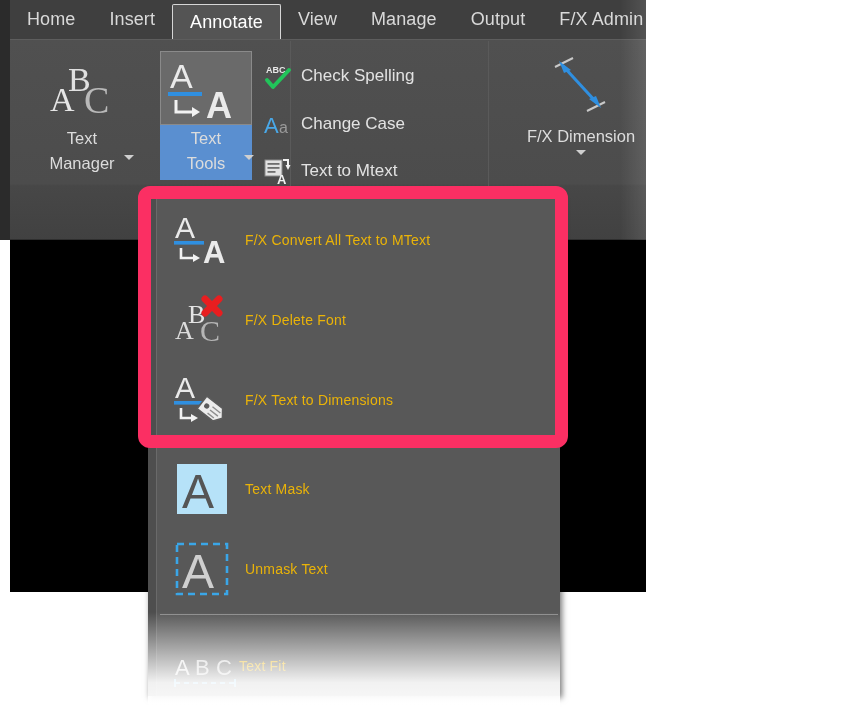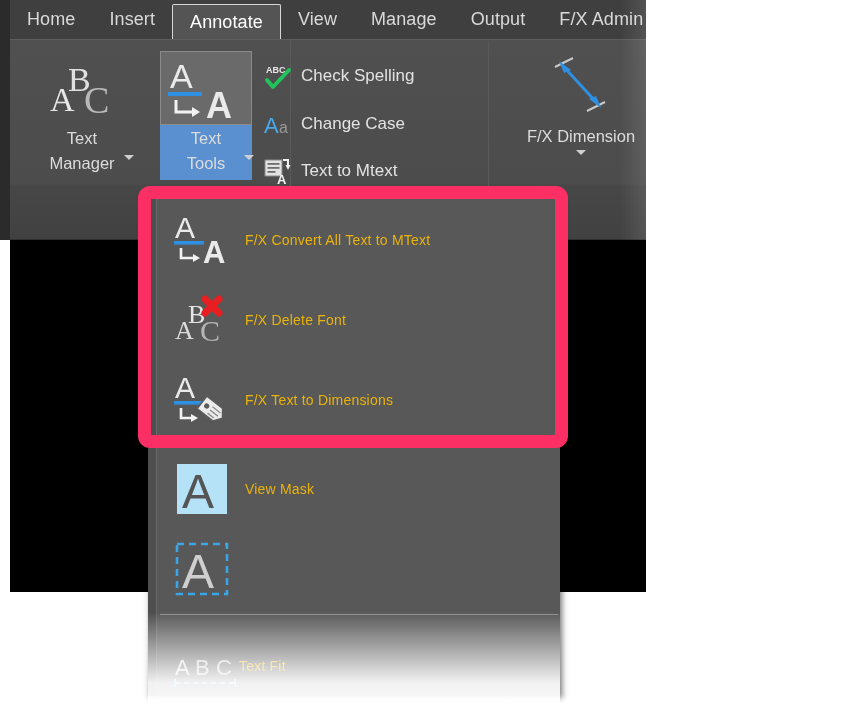--- a/index.html
+++ b/index.html
@@ -364,30 +364,31 @@
       <div class="mi-lbl">F/X Text to Dimensions</div>
     </div>
 
     <div class="menu-item" style="top:253px;">
       <div class="mi-ico">
         <svg width="58" height="58" viewBox="0 0 58 58">
           <rect x="4" y="4" width="50" height="50" fill="#b6e2f8"></rect>
           <text class="sans" x="9" y="48" font-size="48" fill="#555555">A</text>
         </svg>
       </div>
-      <div class="mi-lbl">View Mask</div>
+      <div class="mi-lbl">Text Mask</div>
     </div>
 
     <div class="menu-item" style="top:333px;">
       <div class="mi-ico">
         <svg width="58" height="58" viewBox="0 0 58 58">
           <rect x="4" y="4" width="50" height="50" fill="none" stroke="#3aa6e8" stroke-width="2.6" stroke-dasharray="7 5"></rect>
           <text class="sans" x="9" y="48" font-size="48" fill="#cfcfcf">A</text>
         </svg>
       </div>
+      <div class="mi-lbl">Unmask Text</div>
     </div>
 
     <div class="menu-divider" style="top:418px;"></div>
 
     <div class="menu-item" style="top:430px;">
       <div class="mi-ico">
         <svg width="70" height="58" viewBox="0 0 70 58">
           <text class="sans" x="2" y="38" font-size="22" fill="#e2e2e2">A</text>
           <text class="sans" x="22" y="38" font-size="22" fill="#cfcfcf">B</text>
           <text class="sans" x="43" y="38" font-size="22" fill="#cfcfcf">C</text>

